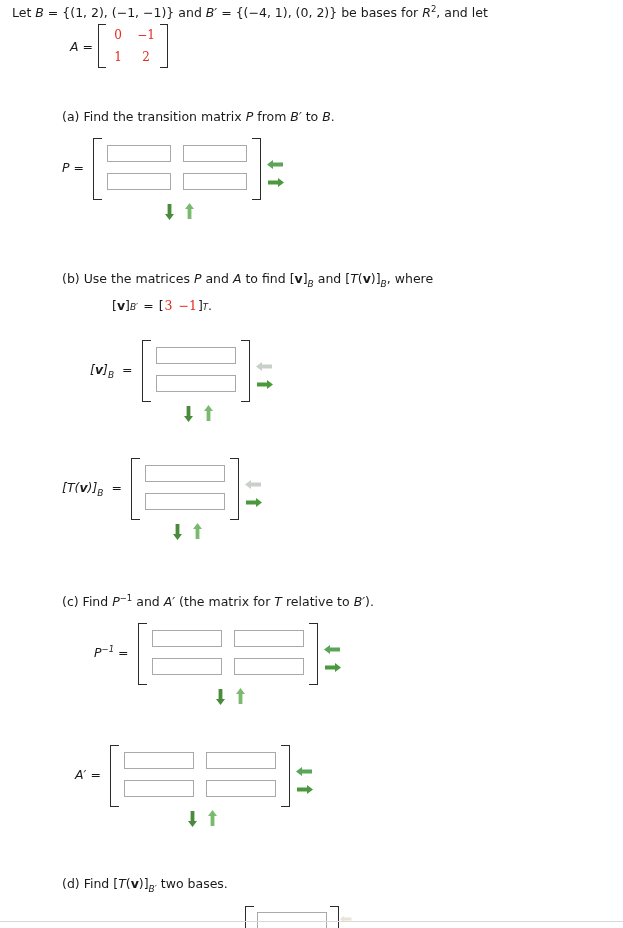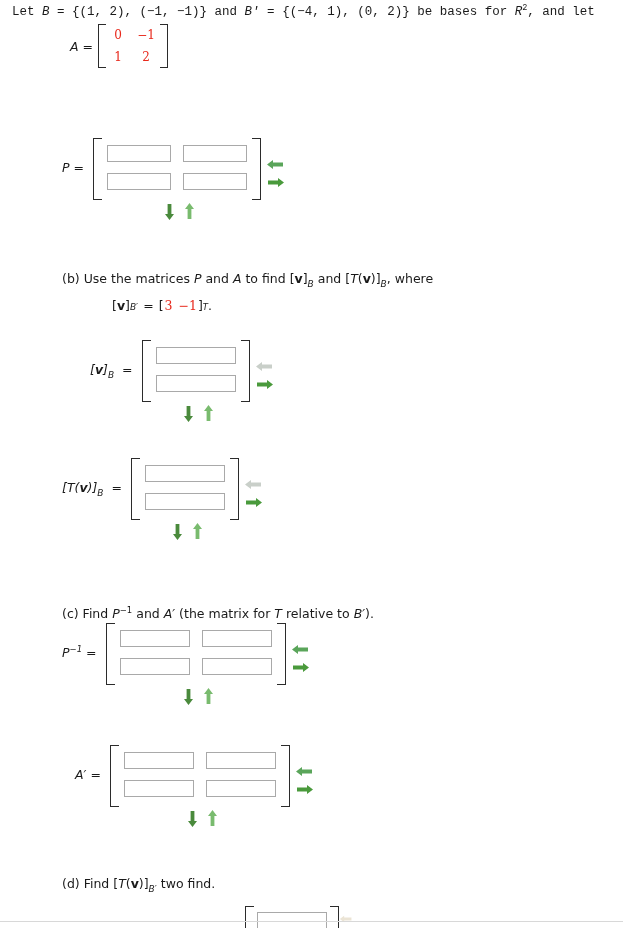--- a/index.html
+++ b/index.html
@@ -21,21 +21,21 @@
   .stmt { line-height: 17px; }
   .it { font-style: italic; }
   .bf { font-weight: bold; }
   sup.pw { font-size: 0.68em; vertical-align: super; line-height: 0; }
   sub.sb { font-size: 0.72em; vertical-align: sub; line-height: 0; font-style: italic; }
   .prime { font-style: italic; }
 
   
   .abs { position: absolute; }
 
-  #line1 { left: 12px; top: 4px; font-family: Liberation Mono, monospace; }
+  #line1 { left: 12px; top: 4px; }
   #amat  { left: 70px; top: 24px; display: flex; align-items: center; }
   #line3 { left: 12px; top: 80px; }
   .rb { display: inline-block; width: 7px; height: 44px; position: relative; }
   .rb::before {
     content: ""; position: absolute; top: 0; bottom: 0; width: 7px;
     border-top: 1.6px solid #2b2b2b; border-bottom: 1.6px solid #2b2b2b;
   }
   .rb.l::before { border-left: 1.6px solid #2b2b2b; left: 0; }
   .rb.r::before { border-right: 1.6px solid #2b2b2b; right: 0; }
   .rgrid {
@@ -43,21 +43,21 @@
     color: #e8291c; font-family: "DejaVu Serif", serif; font-size: 12px;
     text-align: center; align-items: center; height: 44px;
   }
   .rgrid span { line-height: 20px; }
 
   
   .part { line-height: 17px; }
   #pa { left: 62px; top: 108px; }
   #pb { left: 62px; top: 270px; text-align: right; }
   #pbv { left: 112px; top: 298px; }
-  #pc { left: 62px; top: 593px; margin-top: 12px; }
+  #pc { left: 62px; top: 593px; }
   #pd { left: 62px; top: 875px; }
 
   
   .ansrow { display: flex; align-items: flex-start; }
   .anslabel {
     font-style: italic; white-space: nowrap; padding-top: 22px;
     margin-right: 9px; font-size: 12.5px;
   }
   .mat { display: flex; align-items: stretch; }
   .brk { width: 8px; position: relative; flex: 0 0 8px; }
@@ -119,20 +119,23 @@
     <span class="rgrid">
       <span>0</span>
       <span>−1</span>
       <span>1</span>
       <span>2</span>
     </span>
     <span class="rb r"></span>
   </div>
 
 
+  <div class="abs part" id="pa">
+    <span>(a)</span><span> Find the transition matrix </span><span class="it">P</span><span> from </span><span class="it">B′</span><span> to </span><span class="it">B</span><span>.</span>
+  </div>
 
   <div class="abs ansrow" style="left:62px; top:138px;">
     <span class="anslabel" style="padding-top:22px;">P =</span>
     <div>
       <div class="mat">
         <span class="brk l" style="height:62px;"></span>
         <div class="cells c2">
           <input class="cell" type="text" value="" style="">
           <input class="cell" type="text" value="" style="">
           <input class="cell" type="text" value="" style="">
@@ -235,21 +238,21 @@
         </svg>
       </div>
     </div>
   </div>
 
   <div class="abs part" id="pc">
     <span>(c)</span><span> Find </span><span class="it">P</span><sup class="pw">−1</sup><span> and </span><span class="it">A′</span><span> (the matrix for </span><span class="it">T</span><span> relative to </span><span class="it">B′</span><span>).</span>
   </div>
 
   <div class="abs ansrow" style="left:62px; top:623px;">
-    <span class="anslabel" style="padding-top:22px;"><span class="it">P</span><sup class="pw">−1</sup> =</span>
+    <span class="anslabel" style="padding-top:22px;margin-left:32px;"><span class="it">P</span><sup class="pw">−1</sup> =</span>
     <div>
       <div class="mat">
         <span class="brk l" style="height:62px;"></span>
         <div class="cells c2" style="grid-template-columns:70px 70px;">
           <input class="cell" type="text" value="" style="">
           <input class="cell" type="text" value="" style="">
           <input class="cell" type="text" value="" style="">
           <input class="cell" type="text" value="" style="">
         </div>
         <span class="brk r" style="height:62px;"></span>
@@ -299,21 +302,21 @@
           <path d="M5.5 17 L1 11 L3.6 11 L3.6 1 L7.4 1 L7.4 11 L10 11 Z" fill="#4a8a3c"></path>
         </svg>
         <svg class="arv" viewBox="0 0 11 17">
           <path d="M5.5 0 L1 6 L3.6 6 L3.6 16 L7.4 16 L7.4 6 L10 6 Z" fill="#79bb6e"></path>
         </svg>
       </div>
     </div>
   </div>
 
   <div class="abs part" id="pd">
-    <span>(d)</span><span> Find  </span>[<span class="it">T</span>(<span class="bf">v</span>)]<sub class="sb">B′</sub><span>  two find.</span>
+    <span>(d)</span><span> Find  </span>[<span class="it">T</span>(<span class="bf">v</span>)]<sub class="sb">B′</sub><span>  two bases.</span>
   </div>
 
   <div class="abs" style="left:245px; top:906px;">
     <div class="mat">
       <span class="brk l" style="height:30px;"></span>
       <div class="cells c1" style="grid-template-columns:70px; padding:6px 4px;">
         <input class="cell" type="text" value="" style="">
       </div>
       <span class="brk r" style="height:30px;"></span>
     </div>

